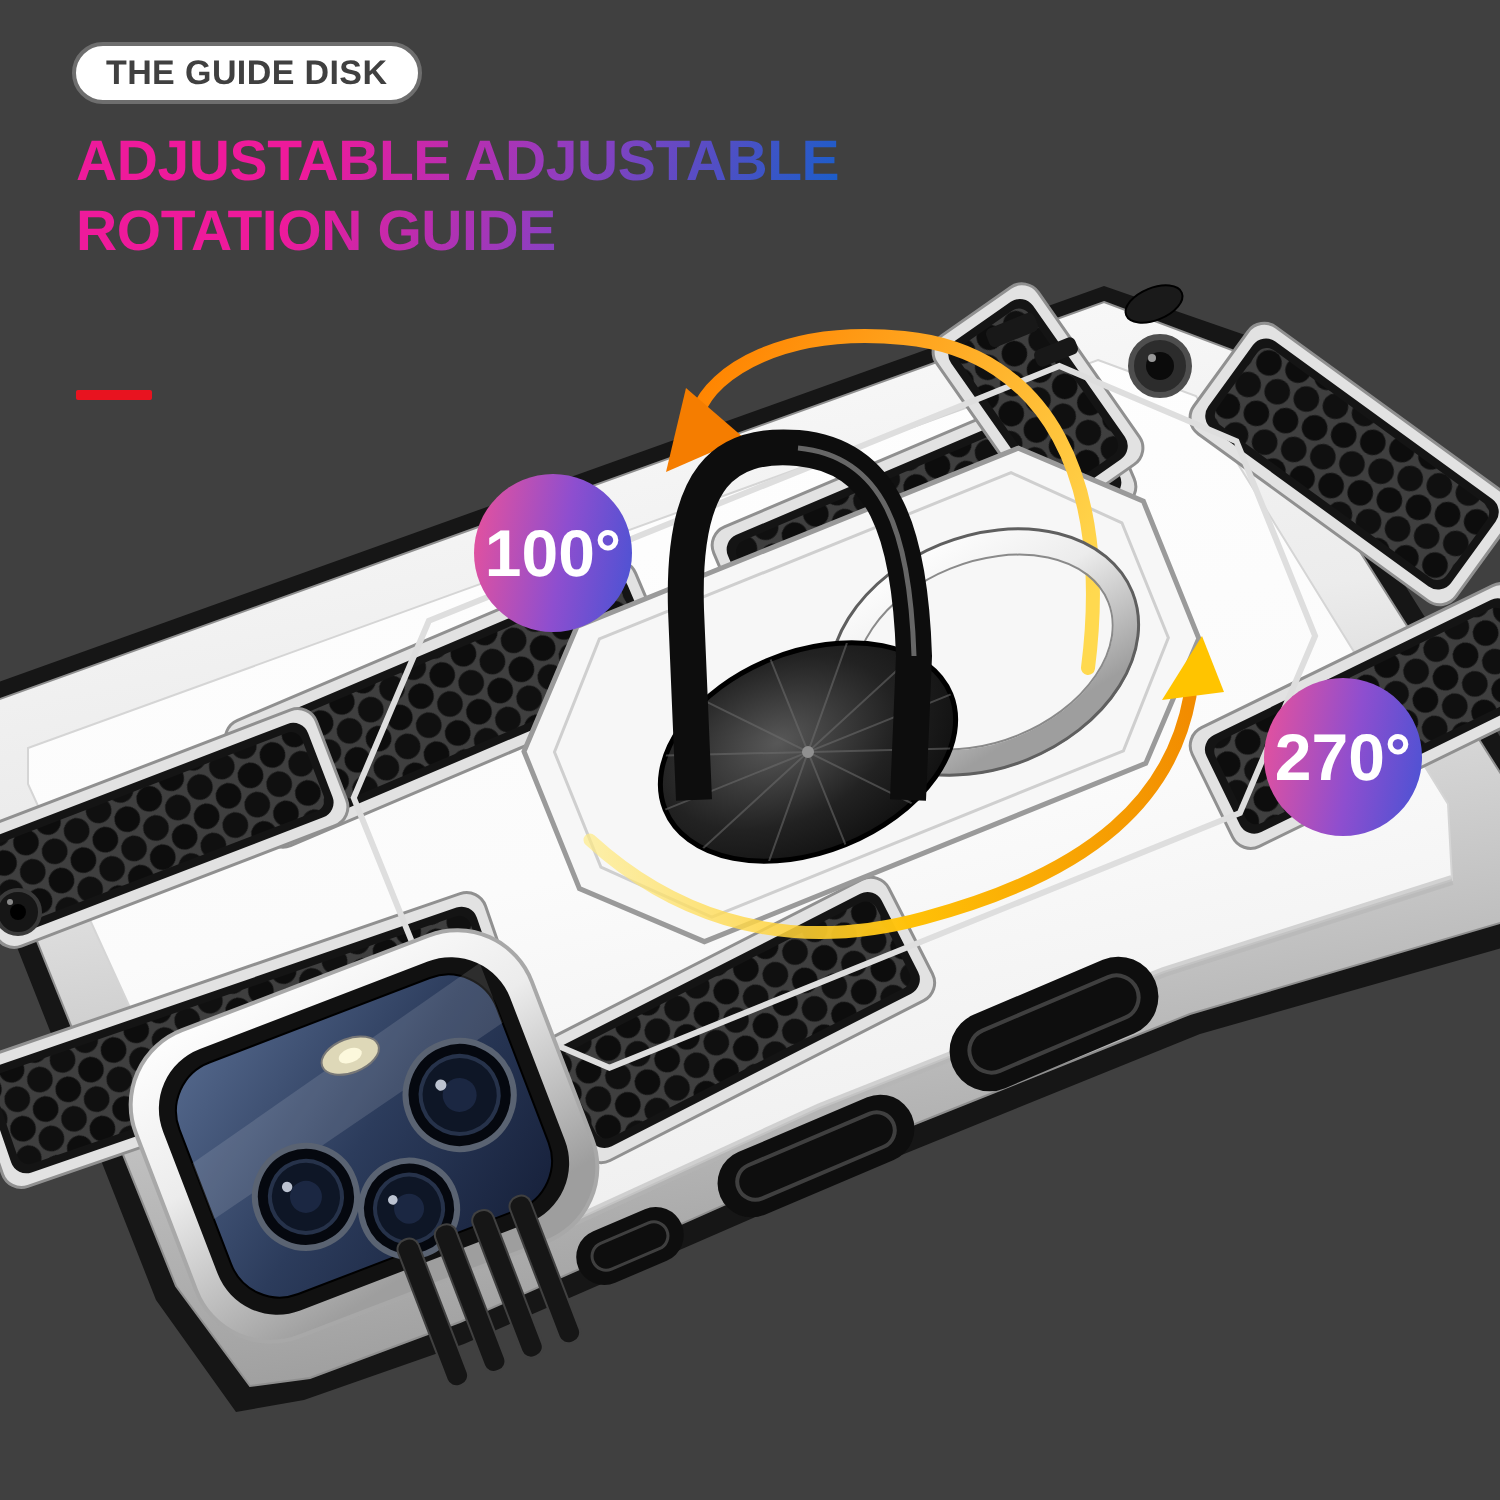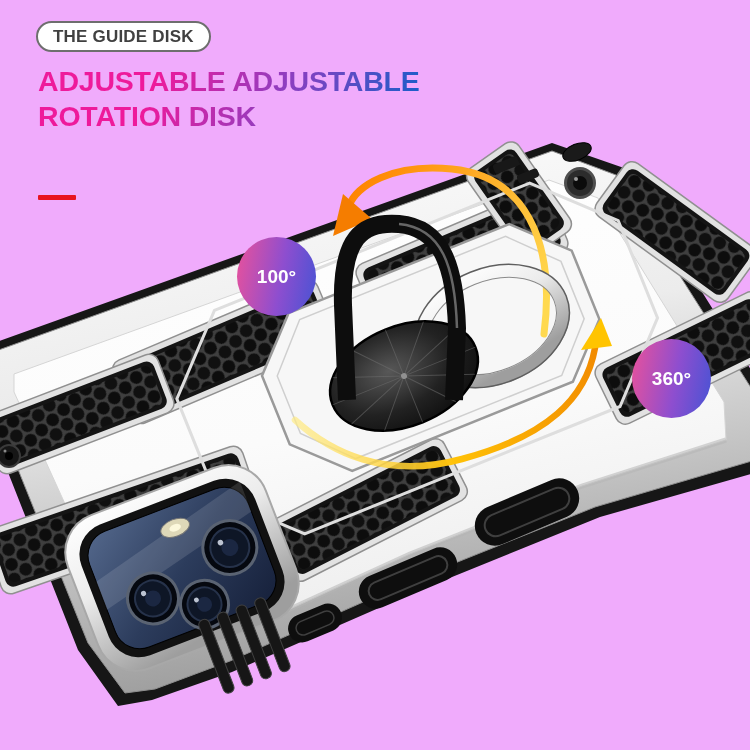--- a/index.html
+++ b/index.html
@@ -1,18 +1,18 @@
 <!DOCTYPE html>
 <html style="--accent-dash: #e8131f; --headline-from: #ee1a9b; --headline-mid: #8f3ec0; --headline-to: #1a5ec9; --callout-from: #e2519f; --callout-mid: #8e4ecf; --callout-to: #4753d4; --arrow-flip-orange: #ff8400; --arrow-spin-yellow: #ffc107; --case-silver: #d9d9d9; --case-black: #161616;"><head>
 <meta charset="utf-8">
 <style>
   html,body { margin:0; padding:0; background:#ffffff; }
   .stage {
     position:relative; width:750px; height:750px; overflow:hidden;
-    background:#f0abfc; font-family:"Liberation Sans", sans-serif;
+    background:#404040; font-family:"Liberation Sans", sans-serif;
   }
   .pill {
     position:absolute; left:36px; top:21px; z-index:3;
     border:2px solid #6e6e6e; border-radius:18px; padding:4px 15px 3px 15px;
     font-size:17px; font-weight:bold; color:#404040; letter-spacing:0.2px;
     background:#ffffff;
   }
   .headline {
     position:absolute; left:38px; top:64px; z-index:3;
     font-size:28.5px; font-weight:bold; line-height:35px; letter-spacing:-0.2px;
@@ -30,41 +30,41 @@
   }
   .headline span { display:block; }
   .dash {
     position:absolute; left:38px; top:195px; width:38px; height:5px;
     background:var(--accent-dash,#e8131f); border-radius:1px; z-index:3;
   }
   .case-svg { position:absolute; left:0; top:0; z-index:1; }
   .badge-circle {
     position:absolute; z-index:4; width:79px; height:79px; border-radius:50%;
     display:flex; align-items:center; justify-content:center;
-    color:#ffffff; font-size:19px; font-weight:bold; letter-spacing:0;
+    color:#ffffff; font-size:33px; font-weight:bold; letter-spacing:0;
     background:linear-gradient(100deg,
       var(--callout-from,#e2519f) 5%,
       var(--callout-mid,#8e4ecf) 55%,
       var(--callout-to,#4753d4) 100%);
   }
   #badge-100 { left:237px; top:237px; }
   #badge-360 { left:632px; top:339px; }
 </style>
 </head>
 <body>
 
 <div class="stage">
 
   <div class="pill">
     <span>THE GUIDE DISK</span>
   </div>
 
   <h1 class="headline" style="margin:0;font-size:28.5px;">
     <span>ADJUSTABLE ADJUSTABLE</span>
-    <span>ROTATION DISK</span>
+    <span>ROTATION GUIDE</span>
   </h1>
 
   <div class="dash"></div>
 
   <svg class="case-svg" width="750" height="750" viewBox="0 0 750 750">
     <defs>
       <linearGradient id="silver" x1="0" y1="0" x2="0.25" y2="1">
         <stop offset="0" stop-color="#ffffff"></stop>
         <stop offset="0.45" stop-color="#ececec"></stop>
         <stop offset="1" stop-color="#9e9e9e"></stop>
@@ -269,16 +269,16 @@
     <g>
       <path d="M 295 420 C 330 452 385 480 462 459 C 548 436 586 398 595 348" fill="none" stroke="url(#orbitArrow)" stroke-width="6.5" stroke-linecap="round"></path>
       <polygon points="601,318 581,350 612,346" fill="#ffc400"></polygon>
     </g>
   </svg>
 
   <div class="badge-circle" id="badge-100">
     <span>100°</span>
   </div>
   <div class="badge-circle" id="badge-360">
-    <span>360°</span>
+    <span>270°</span>
   </div>
 
 </div>
 
 </body></html>

